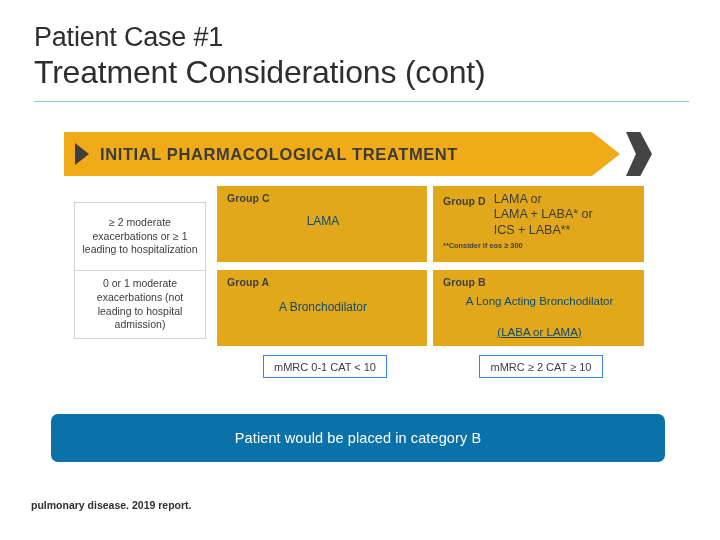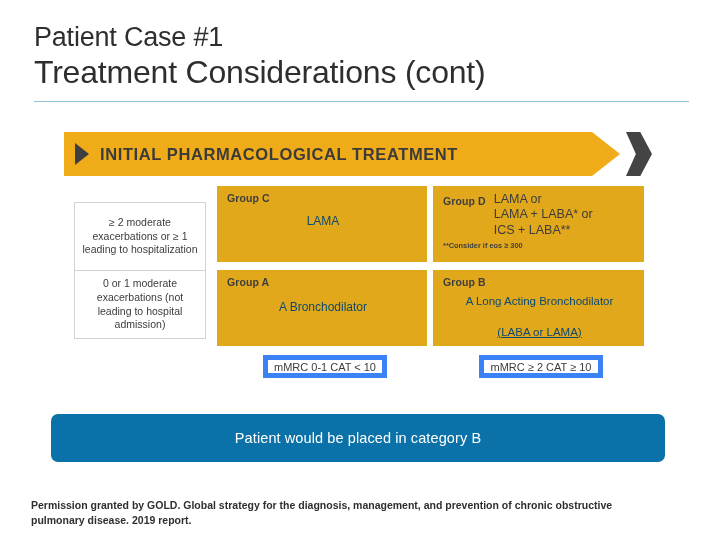--- a/index.html
+++ b/index.html
@@ -183,21 +183,21 @@
 
   
   #cell-crit-top { left: 0px; top: 16px; width: 132px; height: 69px; }
   #cell-crit-bot { left: 0px; top: 84px; width: 132px; height: 69px; }
 
   
   .mmrc {
     position: absolute;
     box-sizing: border-box;
     background: #ffffff;
-    border: 5px solid #3b82f6;
+    border: 1px solid #3b82f6;
     font-size: 11px;
     color: #3c3c3c;
     display: flex;
     align-items: center;
     justify-content: center;
     white-space: nowrap;
   }
   #mmrc-left { left: 263px; top: 355px; width: 124px; height: 23px; }
   #mmrc-right { left: 479px; top: 355px; width: 124px; height: 23px; }
 
@@ -290,15 +290,14 @@
 </div>
 
 <div class="mmrc" id="mmrc-left">mMRC 0-1 CAT &lt; 10</div>
 <div class="mmrc" id="mmrc-right">mMRC ≥ 2 CAT ≥ 10</div>
 
 <div class="callout">
   <span>Patient would be placed in category B</span>
 </div>
 
 <div class="footer">
-  <div>Permission granted by GOLD. Global strategy for the diagnosis, management, and prevention of chronic obstructive</div>
   <div>pulmonary disease. 2019 report.</div>
 </div>
 
 </body></html>

